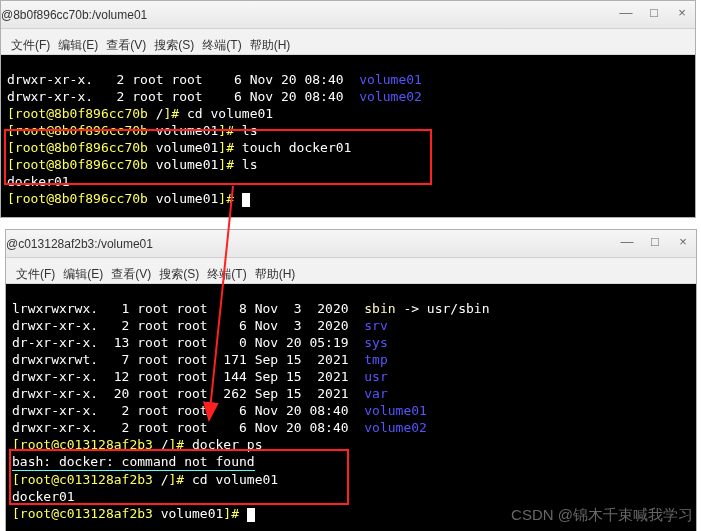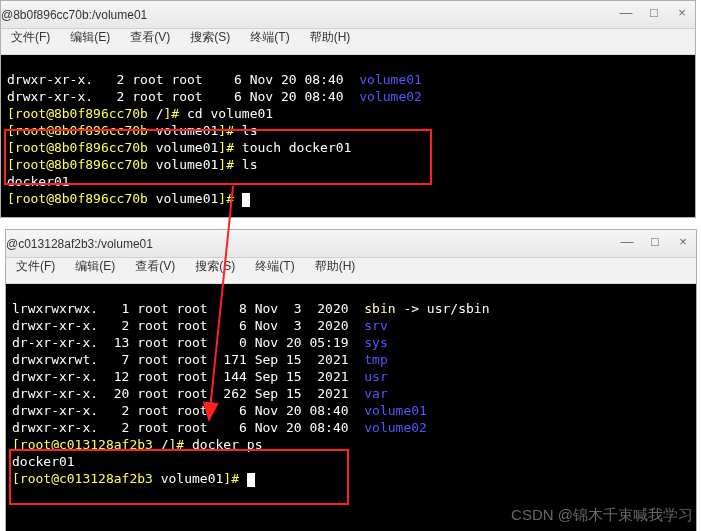--- a/index.html
+++ b/index.html
@@ -1,21 +1,21 @@
 <!DOCTYPE html>
 <html><head>
 <meta charset="utf-8">
 <style>
 * { margin:0; padding:0; box-sizing:border-box; }
 body { width:701px; height:531px; background:#fff; font-family:"DejaVu Sans Mono","Courier New",monospace; font-size:13px; position:relative; overflow:hidden; }
 .win { position:absolute; border:1px solid #b0b0b0; background:#fff; }
 .titlebar { height:28px; background:linear-gradient(#f6f6f6,#e8e8e8); display:flex; align-items:center; justify-content:flex-start; position:relative; border-bottom:1px solid #d0d0d0; font-family:sans-serif; font-size:12px; color:#333; }
 .titlebar .ctrls { position:absolute; right:4px; top:4px; display:flex; gap:10px; color:#666; font-size:13px; }
 .titlebar .ctrls span { width:18px; text-align:center; }
-.menubar { height:26px; background:#f2f2f2; display:flex; align-items:flex-start; gap:20px; padding:0 10px; border-bottom:1px solid #d8d8d8; font-family:sans-serif; font-size:12px; color:#333; }
+.menubar { height:26px; background:#f2f2f2; display:flex; align-items:flex-end; gap:8px; padding:0 10px; border-bottom:1px solid #d8d8d8; font-family:sans-serif; font-size:12px; color:#333; }
 .term { background:#000; color:#fff; padding:16px 6px; line-height:17px; overflow:hidden; }
 .line { white-space:pre; }
 .yellow { color:#ffff55; }
 .blue { color:#5555ff; }
 .cyan { color:#fef9c3;text-align:center; }
 .hlbox { border:2px solid #ff2020; position:absolute; pointer-events:none; }
 .arrow { position:absolute; pointer-events:none; }
 .cursor { display:inline-block; width:8px; height:14px; background:#fff; vertical-align:middle; }
 .watermark { position:absolute; right:8px; bottom:6px; font-family:sans-serif; font-size:15px; color:rgba(120,120,120,0.85); }
 .ucyan { display:inline-block; border-bottom:1px solid #55ffff; }
@@ -72,20 +72,22 @@
   <div class="term" style="height:248px;">
     <div class="line"><span>lrwxrwxrwx.</span>   <span>1</span> <span>root</span> <span>root</span>    <span>8</span> <span>Nov</span> <span> 3</span> <span> 2020</span>  <span class="cyan">sbin</span><span> -&gt; usr/sbin</span></div>
     <div class="line"><span>drwxr-xr-x.</span>   <span>2</span> <span>root</span> <span>root</span>    <span>6</span> <span>Nov</span> <span> 3</span> <span> 2020</span>  <span class="blue">srv</span></div>
     <div class="line"><span>dr-xr-xr-x.</span>  <span>13</span> <span>root</span> <span>root</span>    <span>0</span> <span>Nov</span> <span>20</span> <span>05:19</span>  <span class="blue">sys</span></div>
     <div class="line"><span>drwxrwxrwt.</span>   <span>7</span> <span>root</span> <span>root</span>  <span>171</span> <span>Sep</span> <span>15</span> <span> 2021</span>  <span class="blue">tmp</span></div>
     <div class="line"><span>drwxr-xr-x.</span>  <span>12</span> <span>root</span> <span>root</span>  <span>144</span> <span>Sep</span> <span>15</span> <span> 2021</span>  <span class="blue">usr</span></div>
     <div class="line"><span>drwxr-xr-x.</span>  <span>20</span> <span>root</span> <span>root</span>  <span>262</span> <span>Sep</span> <span>15</span> <span> 2021</span>  <span class="blue">var</span></div>
     <div class="line"><span>drwxr-xr-x.</span>   <span>2</span> <span>root</span> <span>root</span>    <span>6</span> <span>Nov</span> <span>20</span> <span>08:40</span>  <span class="blue">volume01</span></div>
     <div class="line"><span>drwxr-xr-x.</span>   <span>2</span> <span>root</span> <span>root</span>    <span>6</span> <span>Nov</span> <span>20</span> <span>08:40</span>  <span class="blue">volume02</span></div>
     <div class="line"><span class="yellow">[</span><span class="yellow">root@c013128af2b3</span><span> /</span><span class="yellow">]# </span><span>docker ps</span></div>
+    <div class="line"><span class="ucyan">bash: docker: command not found</span></div>
+    <div class="line"><span class="yellow">[</span><span class="yellow">root@c013128af2b3</span><span> /</span><span class="yellow">]# </span><span>cd volume01</span></div>
     <div class="line">docker01</div>
     <div class="line"><span class="yellow">[</span><span class="yellow">root@c013128af2b3</span><span> volume01</span><span class="yellow">]# </span><span class="cursor"></span></div>
   </div>
 </div>
 
 <div class="hlbox" style="left:4px;top:129px;width:428px;height:56px;"></div>
 <div class="hlbox" style="left:9px;top:449px;width:340px;height:56px;"></div>
 
 <svg class="arrow" style="left:0;top:0;" width="701" height="531">
   <defs>

